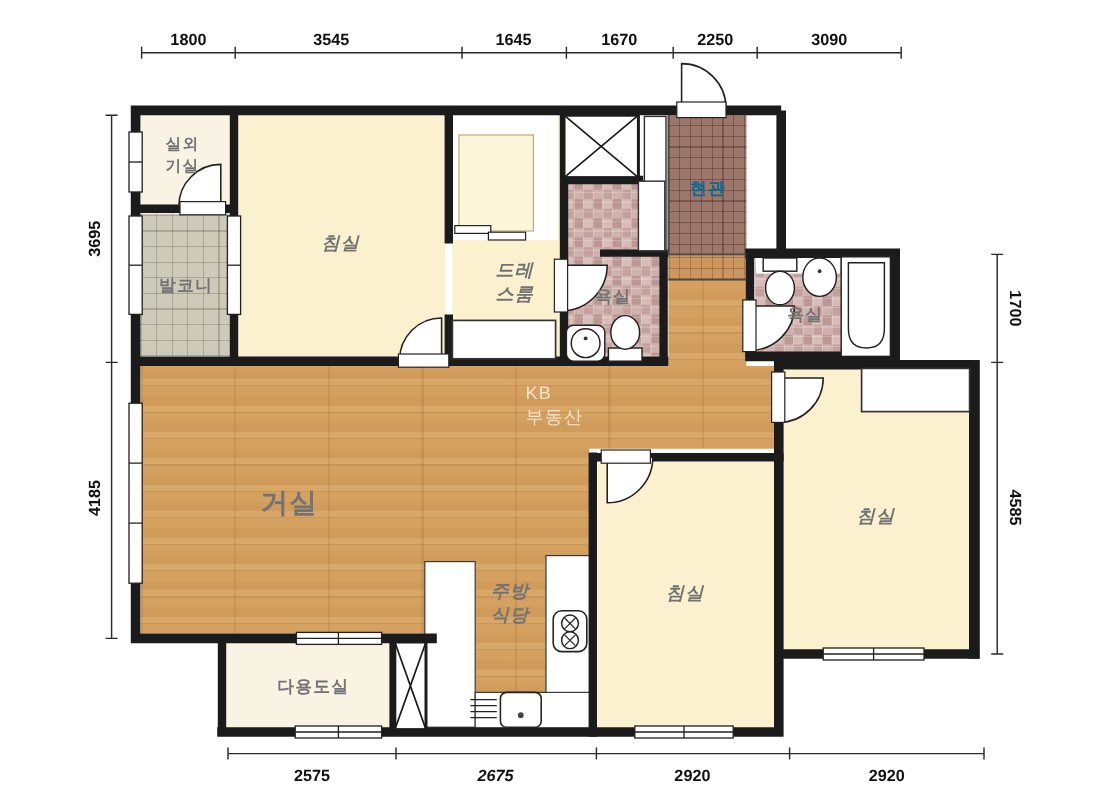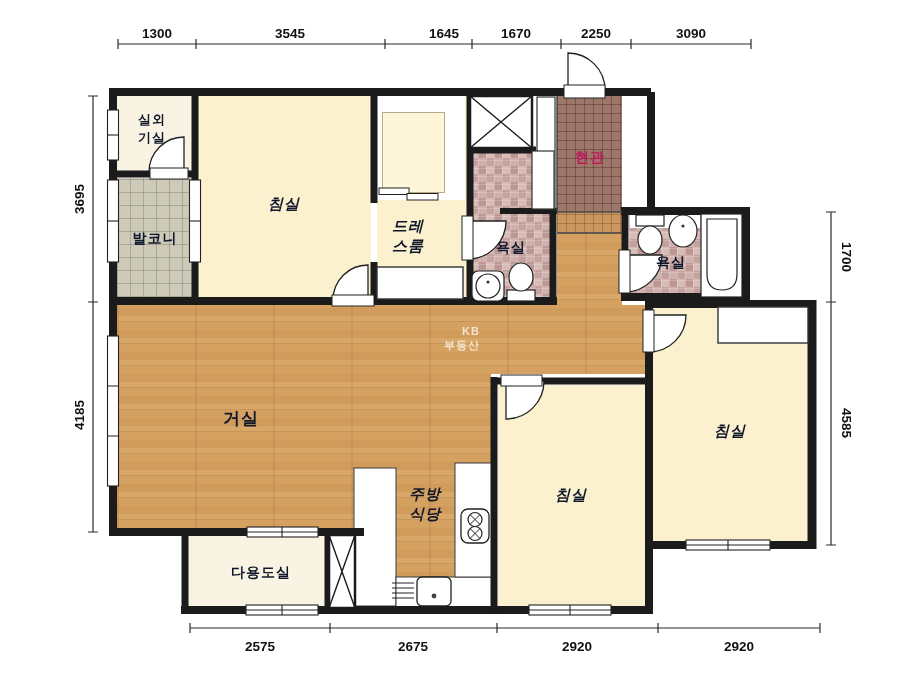--- a/index.html
+++ b/index.html
@@ -28,31 +28,31 @@
       repeating-linear-gradient(0deg, rgba(90,50,25,.30) 0 1px, rgba(0,0,0,0) 1px 9px),
       repeating-linear-gradient(90deg, rgba(90,50,25,.30) 0 1px, rgba(0,0,0,0) 1px 9px);}
   .mosaic{background-color:var(--mosaic,#cbada9);
     background-image:
       repeating-linear-gradient(0deg, rgba(255,255,255,.20) 0 1px, rgba(0,0,0,0) 1px 8px),
       repeating-linear-gradient(90deg, rgba(255,255,255,.20) 0 1px, rgba(0,0,0,0) 1px 8px),
       conic-gradient(#bd9793 25%, #cfb2ae 25% 50%, #c4a19c 50% 75%, #d7bcb8 75%);
     background-size:auto,auto,16px 16px;}
   .white{background:#fff;}
   
-  .rlabel{position:absolute;transform:translate(-50%,-50%);color:#0f172a;font-weight:bold;
+  .rlabel{position:absolute;transform:translate(-50%,-50%);color:#737373;font-weight:bold;
           font-size:14px;letter-spacing:1px;white-space:nowrap;line-height:1.35;text-align:center;z-index:30;}
-  .rlabel.big{font-size:17px;}
+  .rlabel.big{font-size:23px;}
   .rlabel.mid{font-size:15px;font-style:italic;}
-  .rlabel.dark{color:#be185d;}
+  .rlabel.dark{color:#0369a1;}
   .dim{position:absolute;transform:translate(-50%,-50%);color:#111;font-weight:bold;
        font-size:13.5px;white-space:nowrap;z-index:30;}
   .dim.vl{transform:translate(-50%,-50%) rotate(-90deg);}
   .dim.vr{transform:translate(-50%,-50%) rotate(90deg);}
-  .watermark{position:absolute;transform:translate(-50%,-50%);text-align:right;z-index:31;
-       color:rgba(250,240,224,.85);font-weight:bold;font-size:11px;letter-spacing:1px;line-height:1.3;}
+  .watermark{position:absolute;transform:translate(-50%,-50%);text-align:left;z-index:31;
+       color:rgba(250,240,224,.85);font-weight:normal;font-size:15px;letter-spacing:1px;line-height:1.3;}
   svg.overlay{position:absolute;left:0;top:0;z-index:20;}
   .under{z-index:5;}
 </style>
 </head>
 <body>
 
 <div id="canvas">
 
   <div class="abs under cream-pale" style="left:117px;top:96px;width:76px;height:78px;"></div>
   <div class="abs under balcony-tile" style="left:117px;top:178px;width:76px;height:119px;"></div>
@@ -230,50 +230,50 @@
       <path d="M831,212 V545 M826,212 H836 M826,302 H836 M826,545 H836"></path>
     </g>
   </svg>
 
   <div class="rlabel" style="left:152px;top:129px;font-size:13px;">
     <span>실외</span><br>
     <span>기실</span>
   </div>
   <div class="rlabel" style="left:155px;top:238px;">발코니</div>
   <div class="rlabel mid" style="left:284px;top:204px;">침실</div>
-  <div class="rlabel mid" style="left:408px;top:236px;text-align:right;">
+  <div class="rlabel mid" style="left:429px;top:236px;text-align:right;">
     <span>드레</span><br>
     <span>스룸</span>
   </div>
   <div class="rlabel" style="left:511px;top:247px;">욕실</div>
   <div class="rlabel dark" style="left:590px;top:157px;">현관</div>
   <div class="rlabel" style="left:671px;top:262px;">욕실</div>
   <div class="rlabel big" style="left:241px;top:419px;">거실</div>
   <div class="rlabel mid" style="left:425px;top:504px;">
     <span>주방</span><br>
     <span>식당</span>
   </div>
   <div class="rlabel" style="left:261px;top:572px;">다용도실</div>
   <div class="rlabel mid" style="left:571px;top:495px;">침실</div>
   <div class="rlabel mid" style="left:730px;top:431px;">침실</div>
 
   <div class="watermark" style="left:462px;top:338px;">
     <span>KB</span><br>
     <span>부동산</span>
   </div>
 
-  <div class="dim" style="left:157px;top:33px;">1300</div>
-  <div class="dim" style="left:290px;top:33px;">3545</div>
-  <div class="dim" style="left:444px;top:33px;text-align:center;">1645</div>
+  <div class="dim" style="left:157px;top:33px;">1800</div>
+  <div class="dim" style="left:276px;top:33px;">3545</div>
+  <div class="dim" style="left:428px;top:33px;text-align:center;">1645</div>
   <div class="dim" style="left:516px;top:33px;text-align:center;">1670</div>
   <div class="dim" style="left:596px;top:33px;">2250</div>
   <div class="dim" style="left:691px;top:33px;">3090</div>
 
   <div class="dim" style="left:260px;top:646px;">2575</div>
-  <div class="dim" style="left:413px;top:646px;">2675</div>
+  <div class="dim" style="left:413px;top:646px;font-style:italic;">2675</div>
   <div class="dim" style="left:577px;top:646px;">2920</div>
   <div class="dim" style="left:739px;top:646px;">2920</div>
 
   <div class="dim vl" style="left:79px;top:199px;">3695</div>
   <div class="dim vl" style="left:79px;top:415px;">4185</div>
 
   <div class="dim vr" style="left:846px;top:257px;">1700</div>
   <div class="dim vr" style="left:846px;top:423px;">4585</div>
 
 </div>

